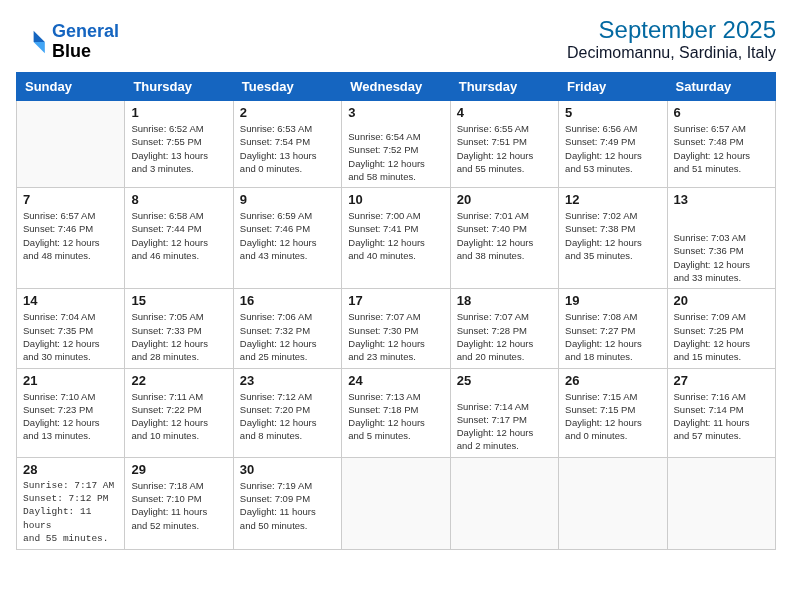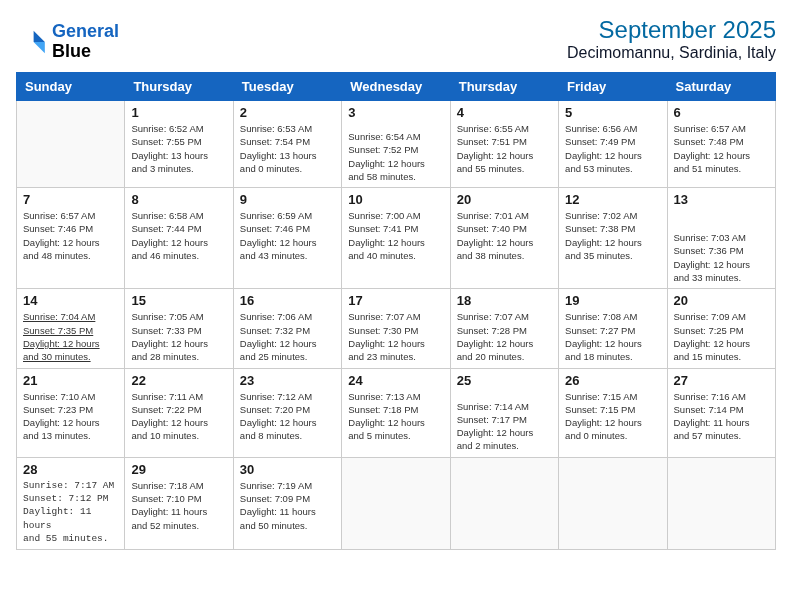--- a/index.html
+++ b/index.html
@@ -211,21 +211,21 @@
           <div class="day-number">13</div>
           <div class="cell-info" style="white-space: pre-line; margin-top: 24px;">Sunrise: 7:03 AM
 Sunset: 7:36 PM
 Daylight: 12 hours
 and 33 minutes.</div>
         </td>
       </tr>
       <tr>
         <td>
           <div class="day-number">14</div>
-          <div class="cell-info" style="white-space: pre-line; text-decoration: underline;">Sunrise: 7:04 AM
+          <div class="cell-info" style="white-space: pre-line;">Sunrise: 7:04 AM
 Sunset: 7:35 PM
 Daylight: 12 hours
 and 30 minutes.</div>
         </td>
         <td>
           <div class="day-number">15</div>
           <div class="cell-info" style="white-space: pre-line;">Sunrise: 7:05 AM
 Sunset: 7:33 PM
 Daylight: 12 hours
 and 28 minutes.</div>

